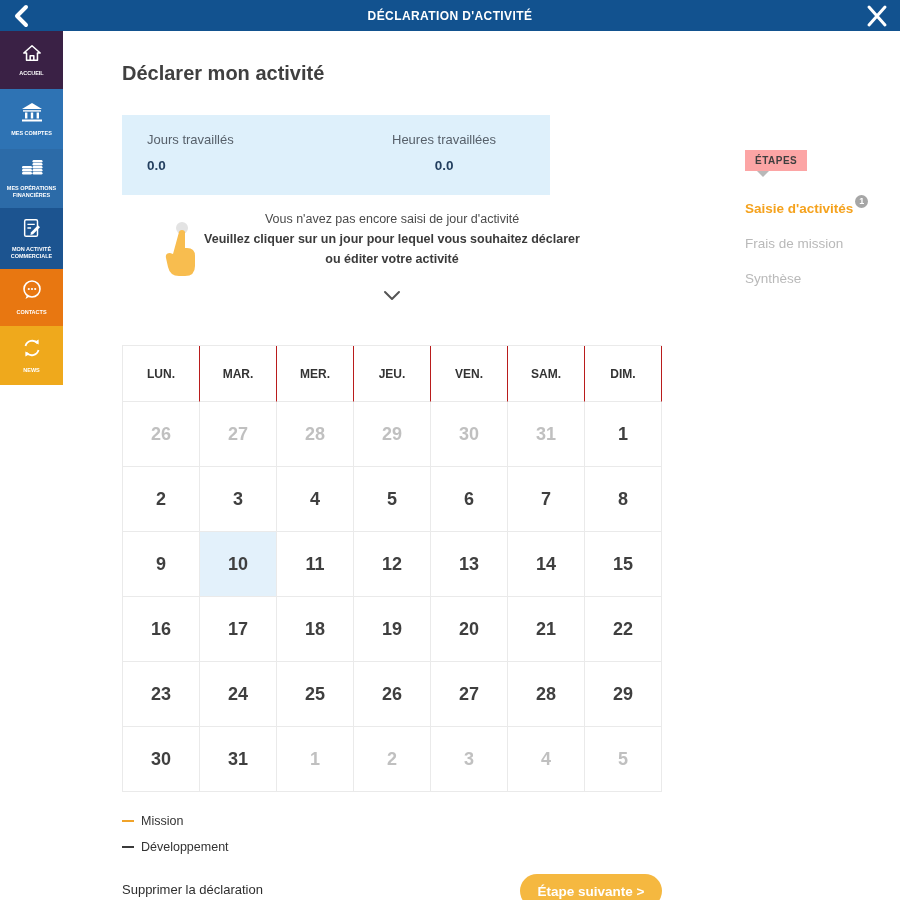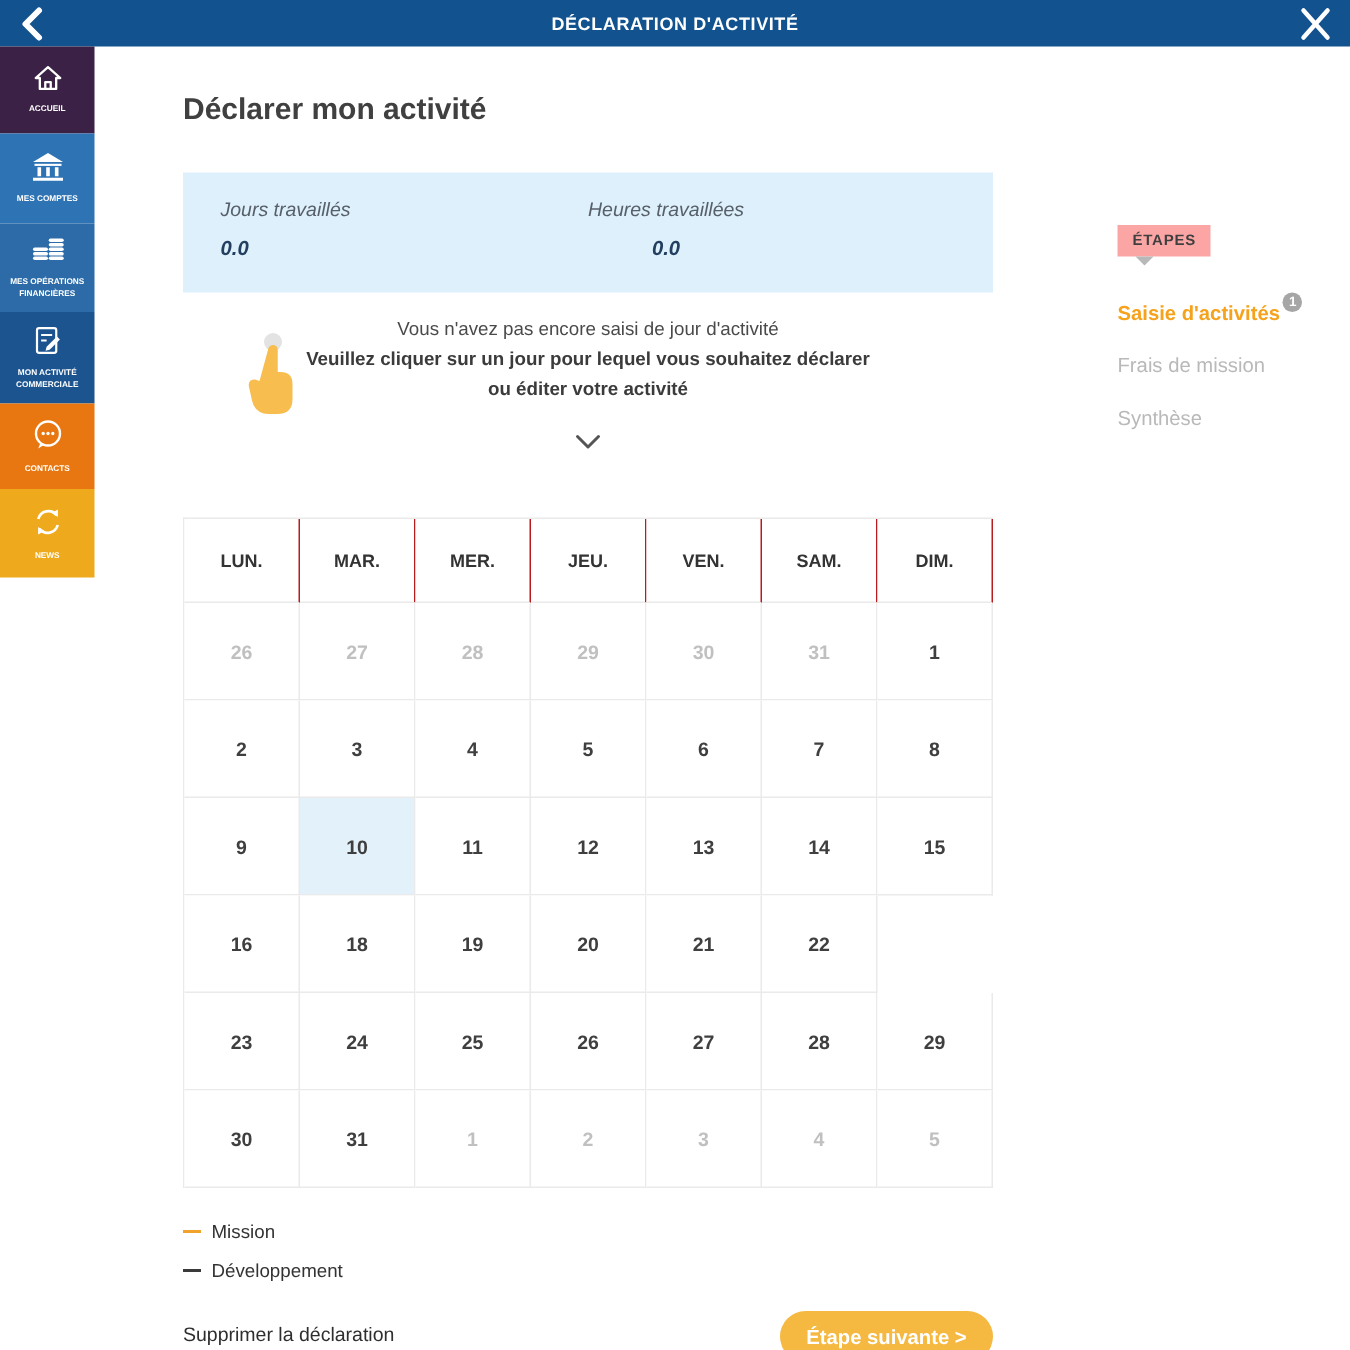--- a/index.html
+++ b/index.html
@@ -22,21 +22,21 @@
   .it-accueil { height:58px; background:#3a2145; }
   .it-comptes { height:60px; background:#2e73b4; }
   .it-opfin   { height:59px; background:#2c6ba8; }
   .it-activite{ height:61px; background:#1c5490; }
   .it-contact { height:57px; background:#e87711; }
   .it-news    { height:59px; background:#efa91c; }
 
   
   .page-title { position:absolute; left:122px; top:62px; font-size:20px; font-weight:bold; color:#404040; }
 
-  .summary { position:absolute; left:122px; top:115px; width:540px; height:80px; background:#def0fb;font-style:italic; }
+  .summary { position:absolute; left:122px; top:115px; width:428px; height:80px; background:#def0fb; }
   .sum-col { position:absolute; top:17px; }
   .sum-col.c1 { left:25px; } .sum-col.c2 { left:270px;text-align:center; }
   .sum-lbl { font-size:13px; color:#57606a; }
   .sum-val { font-size:13.5px; font-weight:bold; color:#233f5f; margin-top:11px; }
 
   .notice { position:absolute; left:122px; top:212px; width:540px; text-align:center; }
   .notice .l1 { font-size:12.5px; color:#4a4a4a; }
   .notice .l2, .notice .l3 { font-size:12.5px; font-weight:bold; color:#3b3b3b; margin-top:6px; }
   .hand { position:absolute; left:158px; top:218px; }
   .chev-down { position:absolute; left:382px; top:288px; width:20px; height:12px; cursor:pointer; }
@@ -54,21 +54,21 @@
                      background:#d9edf9; border-radius:3px; z-index:-1; }
   .badge { display:inline-block; width:13px; height:13px; border-radius:50%; background:#a6a6a6; color:#fff;
            font-size:9px; font-weight:bold; text-align:center; line-height:13px; vertical-align:top;
            position:relative; top:-6px; left:2px; }
 
   
   .calendar { position:absolute; left:122px; top:345px; width:540px; border-top:1px solid #eaeaea; border-left:1px solid #eaeaea; }
   .cal-row { display:grid; grid-template-columns:repeat(7,1fr); }
   .cal-h { height:56px; display:flex; align-items:center; justify-content:center; font-size:12px; font-weight:bold;
            color:#333; border-right:1px solid #b91c1c; border-bottom:1px solid #eaeaea; background:#fff; }
-  .cal-d { height:65px; display:flex; align-items:center; justify-content:center; font-size:13px; font-weight:600;
+  .cal-d { height:65px; display:flex; align-items:center; justify-content:center; font-size:18px; font-weight:600;
            color:#3f3f3f; border-right:1px solid #eaeaea; border-bottom:1px solid #eaeaea; background:#fff; cursor:pointer; }
   .cal-d.muted { color:#c0c0c0; }
   .cal-d.today { background:#e3f1fb; }
 
   
   .legend-item { position:absolute; left:122px; font-size:12.5px; color:#333; display:flex; align-items:center; }
   .legend-item .dash { display:inline-block; width:12px; height:2px; margin-right:7px; }
   .lg-0 { top:814px; } .lg-1 { top:840px; }
   .dash-mission { background:#f0a32a; }
   .dash-dev { background:#3a3a3a; }
@@ -249,20 +249,21 @@
       <div class="cal-d">9</div>
       <div class="cal-d today">10</div>
       <div class="cal-d">11</div>
       <div class="cal-d">12</div>
       <div class="cal-d">13</div>
       <div class="cal-d">14</div>
       <div class="cal-d">15</div>
     </div>
     <div class="cal-row">
       <div class="cal-d">16</div>
+      <div class="cal-d">17</div>
       <div class="cal-d">18</div>
       <div class="cal-d">19</div>
       <div class="cal-d">20</div>
       <div class="cal-d">21</div>
       <div class="cal-d">22</div>
     </div>
     <div class="cal-row">
       <div class="cal-d">23</div>
       <div class="cal-d">24</div>
       <div class="cal-d">25</div>

